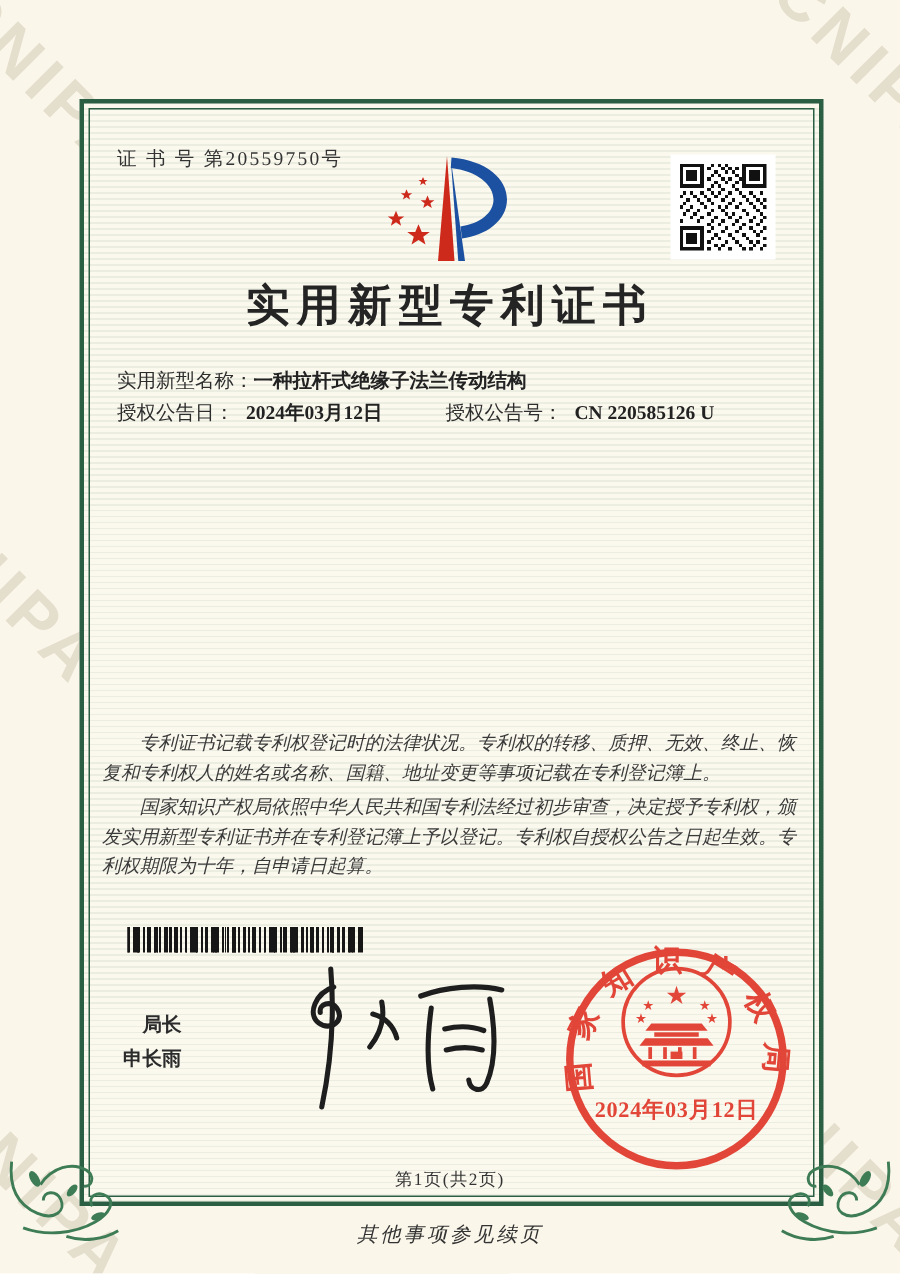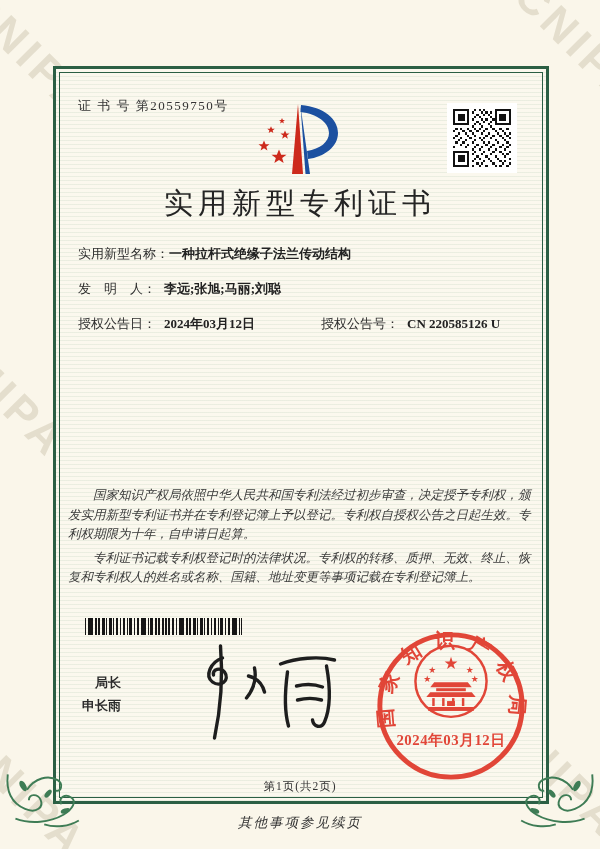--- a/index.html
+++ b/index.html
@@ -20,27 +20,27 @@
   .layer{position:absolute;z-index:2;left:0;top:0;width:600px;height:849px;}
 
   .cert-no{position:absolute;left:78px;top:97px;font-size:13px;letter-spacing:1.5px;color:#333;}
 
   .logo{position:absolute;left:252px;top:96px;width:96px;height:86px;}
   .qr-wrap{position:absolute;left:447px;top:103px;width:70px;height:70px;background:#fff;
       display:flex;align-items:center;justify-content:center;}
   .qr-wrap svg{width:58px;height:58px;}
 
   .title{position:absolute;left:0;right:0;top:184px;text-align:center;font-size:29px;
-      font-weight:normal;letter-spacing:5px;color:#242424;}
+      font-weight:bold;letter-spacing:5px;color:#242424;}
 
   .rows{position:absolute;left:78px;top:236px;width:462px;}
-  .row{position:relative;height:35px;line-height:35px;font-size:13px;color:#2d2d2d;white-space:nowrap;}
+  .row{position:relative;height:21px;line-height:35px;font-size:13px;color:#2d2d2d;white-space:nowrap;}
   .lbl{display:inline-block;min-width:86px;color:#2d2d2d;}
   .val{font-weight:600;color:#222;}
-  .col2{position:absolute;left:219px;top:0;margin-left:24px;}
+  .col2{position:absolute;left:219px;top:0;}
 
   .paras{position:absolute;left:68px;top:486px;width:466px;font-size:12.5px;line-height:1.56;
       font-style:italic;color:#3a3a3a;}
   .paras p{margin:0 0 4px 0;text-indent:2em;}
 
   .barcode{position:absolute;left:85px;top:618px;width:157px;height:17px;
       background-image:
         repeating-linear-gradient(90deg,#161616 0 1.5px,transparent 1.5px 3.5px),
         repeating-linear-gradient(90deg,transparent 0 5px,#161616 5px 7.5px,transparent 7.5px 13px),
         repeating-linear-gradient(90deg,#161616 0 1px,transparent 1px 6.5px);}
@@ -117,33 +117,30 @@
       </svg>
     </div>
 
     <div class="title">实用新型专利证书</div>
 
     <div class="rows">
       <div class="row">
         <span class="lbl">实用新型名称：</span><span class="val">一种拉杆式绝缘子法兰传动结构</span>
       </div>
       <div class="row">
-        <span class="lbl">发　明　人：</span><span class="val">李远;张旭;马丽;刘聪</span>
-      </div>
-      <div class="row">
         <span class="lbl">授权公告日：</span><span class="val">2024年03月12日</span>
         <span class="col2">
           <span class="lbl">授权公告号：</span><span class="val">CN 220585126 U</span>
         </span>
       </div>
     </div>
 
     <div class="paras">
+      <p>专利证书记载专利权登记时的法律状况。专利权的转移、质押、无效、终止、恢复和专利权人的姓名或名称、国籍、地址变更等事项记载在专利登记簿上。</p>
       <p>国家知识产权局依照中华人民共和国专利法经过初步审查，决定授予专利权，颁发实用新型专利证书并在专利登记簿上予以登记。专利权自授权公告之日起生效。专利权期限为十年，自申请日起算。</p>
-      <p>专利证书记载专利权登记时的法律状况。专利权的转移、质押、无效、终止、恢复和专利权人的姓名或名称、国籍、地址变更等事项记载在专利登记簿上。</p>
     </div>
 
     <div class="barcode"></div>
 
     <div class="official">
       <div>局长</div>
       <div>申长雨</div>
     </div>
 
     <svg class="signature" viewBox="0 0 170 105">

